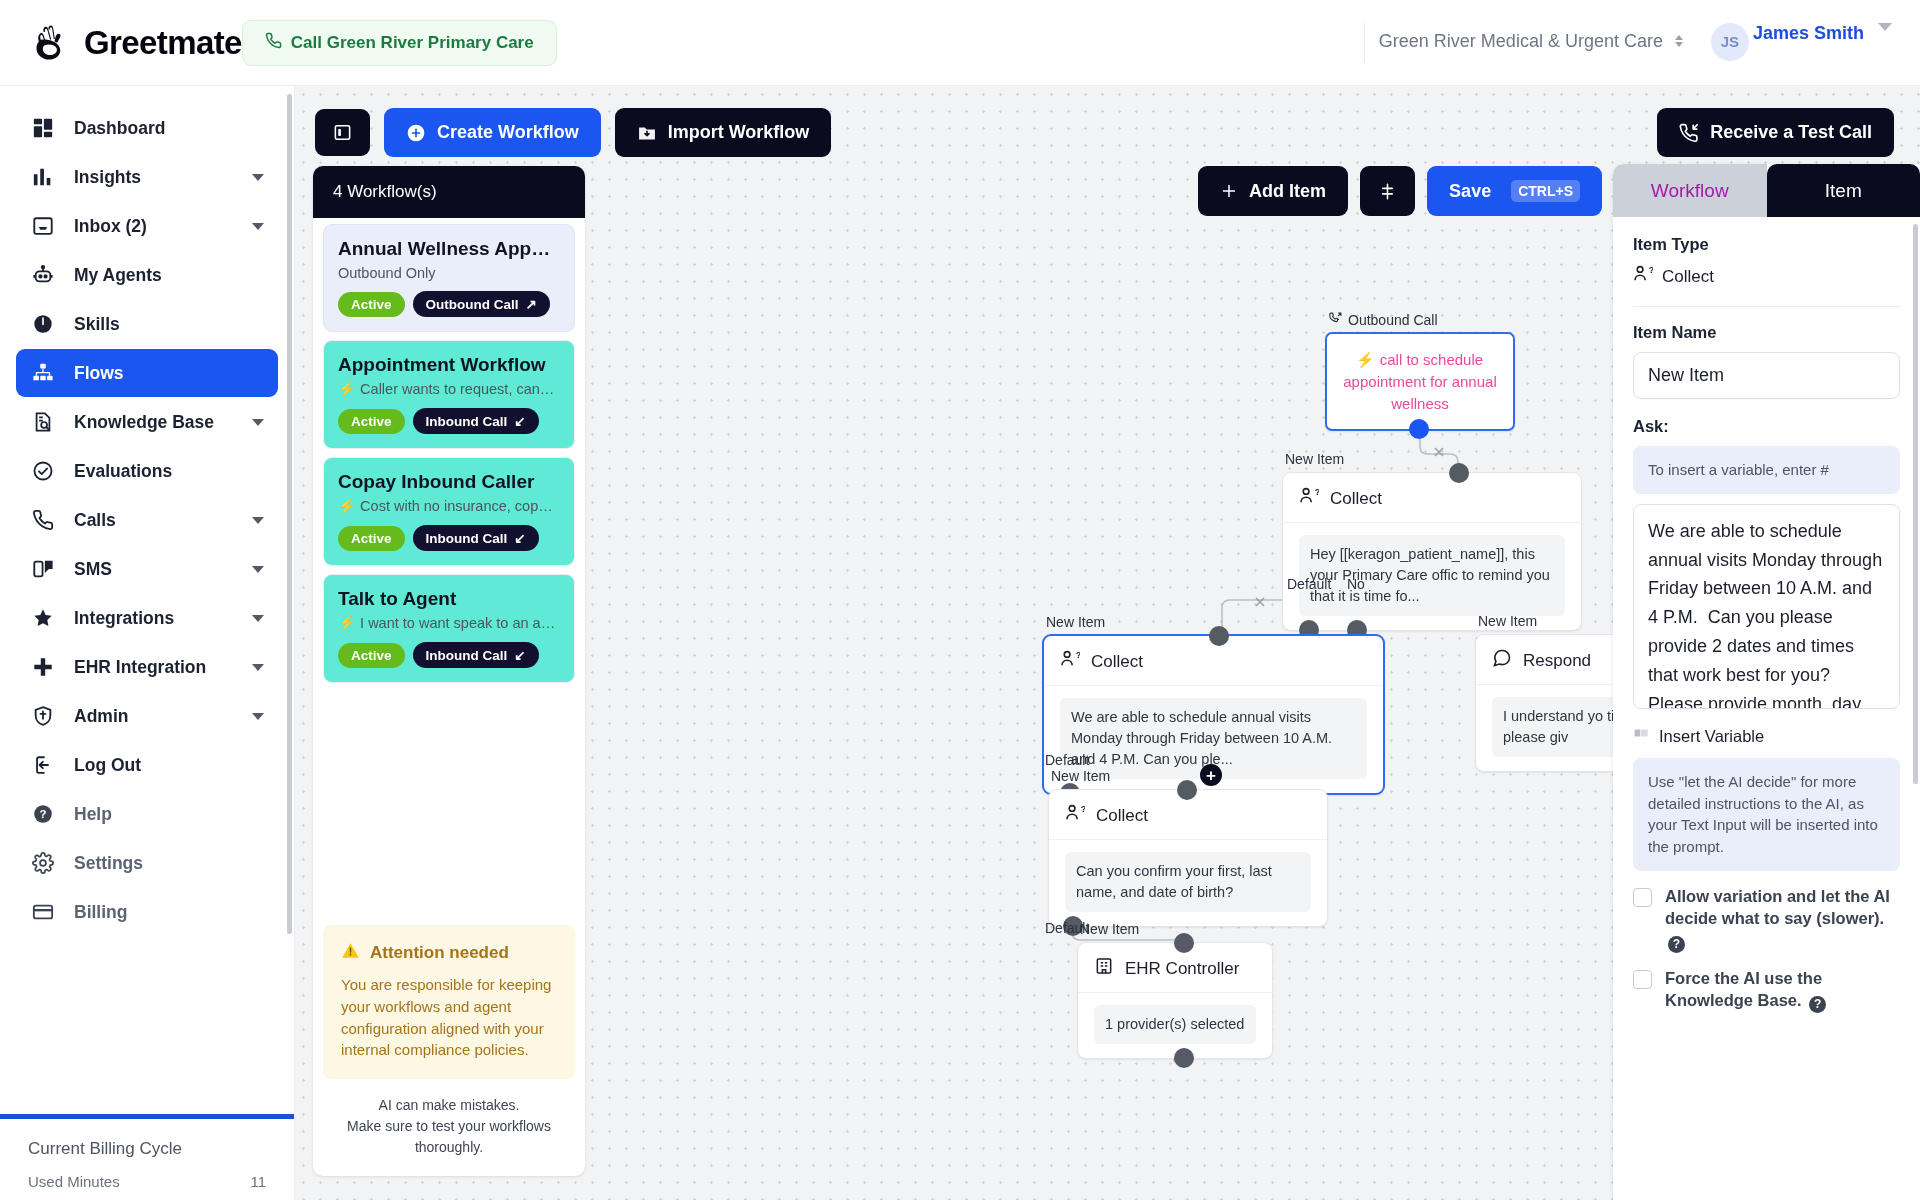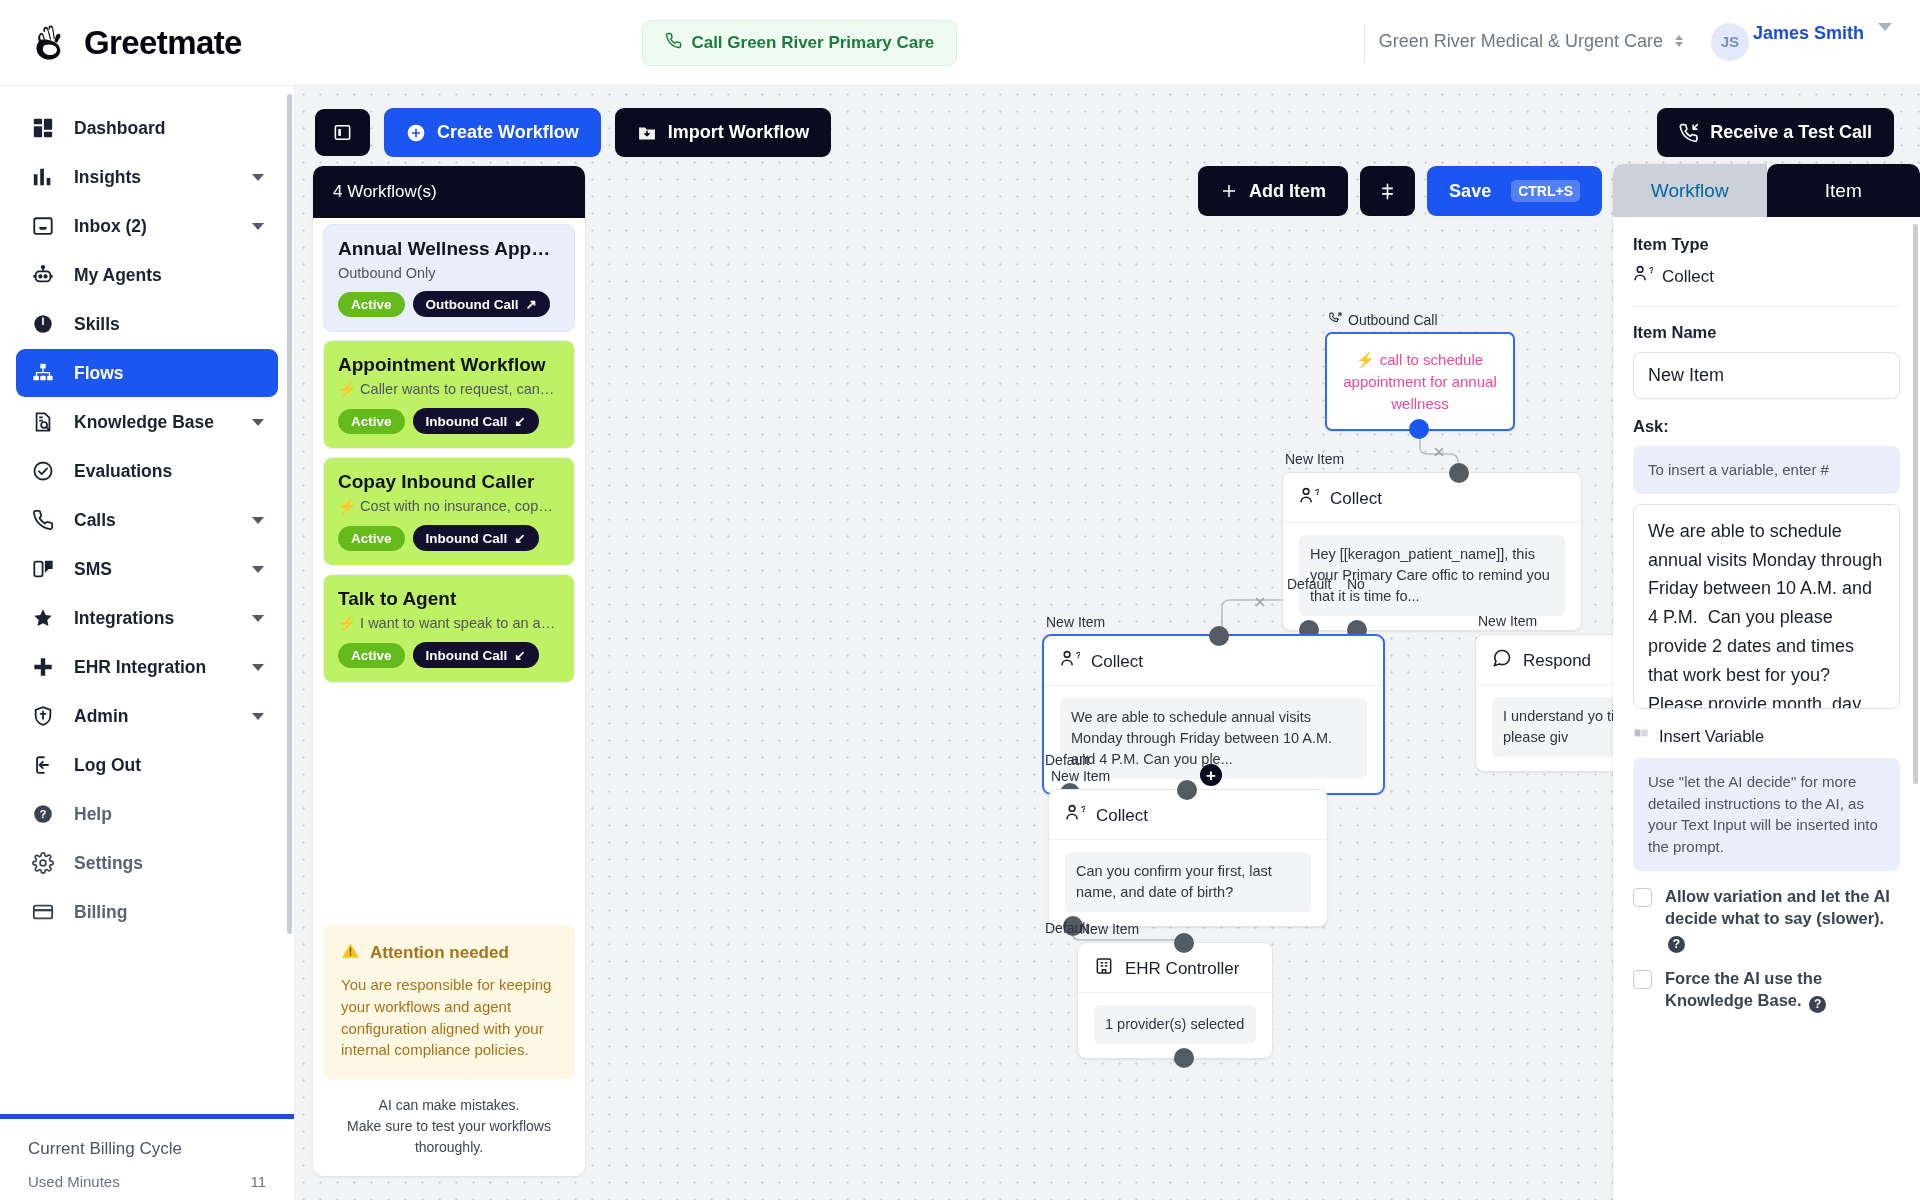--- a/index.html
+++ b/index.html
@@ -16,21 +16,21 @@
     height: 86px; min-height: 86px;
     display: flex; align-items: center;
     padding: 0 28px 0 30px;
     background: #fff;
     border-bottom: 1px solid #eceef1;
     position: relative; z-index: 40;
   }
   .logo-wrap { display: flex; align-items: center; gap: 12px; }
   .logo-mark { width: 42px; height: 42px; display: block; }
   .logo-text { font-size: 33px; font-weight: 700; letter-spacing: -0.6px; color: #050510; }
-  .header-center { flex: 1; display: flex; justify-content: center; align-items: center; }
+  .header-center { flex: 1; display: flex; align-items: center; }
   .call-btn {
     display: inline-flex; align-items: center; gap: 9px;
     background: #effaf1; border: 1px solid #d8f0de; border-radius: 9px;
     padding: 11px 22px; color: #1f7a42; font-size: 17px; font-weight: 600;
     cursor: pointer; white-space: nowrap;
   }
   .call-btn svg { width: 17px; height: 17px; }
   .header-right { display: flex; align-items: flex-start; gap: 0; }
   .org-sep { width: 1px; height: 40px; background: #e6e8ec; margin: 0 0 0 6px; }
   .org-select {
@@ -112,21 +112,21 @@
   
   .wf-panel {
     position: absolute; left: 18px; top: 80px; width: 272px; bottom: 24px;
     background: #fff; border-radius: 10px; display: flex; flex-direction: column;
     box-shadow: 0 1px 3px rgba(10,12,20,.10); overflow: hidden; z-index: 15;
   }
   .wf-head { background: #0b0b20; color: #fff; font-size: 17px; font-weight: 500; padding: 16px 20px; }
   .wf-list { flex: 1; overflow: hidden; padding: 6px 10px 0 10px; }
   .wf-card {
     border: 1px solid #eceef1; border-radius: 9px; padding: 13px 14px 14px 14px;
-    margin-bottom: 8px; cursor: pointer; background: #bef264;
+    margin-bottom: 8px; cursor: pointer; background: #5eead4;
   }
   .wf-card.selected { background: #eaeefb; border-color: #dfe5f7; }
   .wf-name { font-size: 19px; font-weight: 600; color: #111322; margin-bottom: 5px; white-space: nowrap; overflow: hidden; text-overflow: ellipsis; }
   .wf-desc { font-size: 14.5px; color: #4e5costume; }
   .wf-desc { font-size: 14.5px; color: #4e555f; margin-bottom: 10px; white-space: nowrap; overflow: hidden; text-overflow: ellipsis; }
   .wf-badges { display: flex; gap: 8px; align-items: center; }
   .badge { border-radius: 99px; font-size: 13.5px; font-weight: 700; padding: 5px 13px; white-space: nowrap; }
   .badge-active { background: #65bb1c; color: #fff; }
   .badge-dir { background: #130f2e; color: #fff; display: inline-flex; align-items: center; gap: 7px; }
   .attention {
@@ -165,21 +165,21 @@
   .rpanel {
     position: absolute; right: 0; top: 78px; width: 307px; bottom: -2px;
     background: #fff; border-radius: 10px 0 0 0; display: flex; flex-direction: column;
     box-shadow: 0 1px 4px rgba(10,12,20,.10); z-index: 25; overflow: hidden;
   }
   .rtabs { display: flex; height: 53px; min-height: 53px; }
   .rtab {
     flex: 1; display: flex; align-items: center; justify-content: center;
     font-size: 19px; cursor: pointer;
   }
-  .rtab.inactive { background: #ccd0d8; color: #0369a1; border-radius: 10px 0 0 0; }
+  .rtab.inactive { background: #ccd0d8; color: #a21caf; border-radius: 10px 0 0 0; }
   .rtab.active { background: #0b0b20; color: #fff; border-radius: 10px 10px 0 0; font-weight: 400; }
   .rbody { flex: 1; padding: 18px 20px 0 20px; overflow: hidden; position: relative; }
   .fld-label { font-size: 16.5px; font-weight: 700; color: #1c2232; margin-bottom: 10px; }
   .item-type { display: flex; align-items: center; gap: 9px; font-size: 17px; color: #1b1f2b; }
   .hr { height: 1px; background: #e9ebef; margin: 17px 0 16px 0; }
   .input {
     width: 100%; border: 1px solid #dcdfe5; border-radius: 8px;
     padding: 12px 14px; font-size: 18px; color: #1b1f2b; font-family: inherit; background:#fff;
   }
   .hintbox { background: #eaeefb; border-radius: 8px; padding: 13px 15px; font-size: 15px; color: #4c5466; line-height:1.45; }

